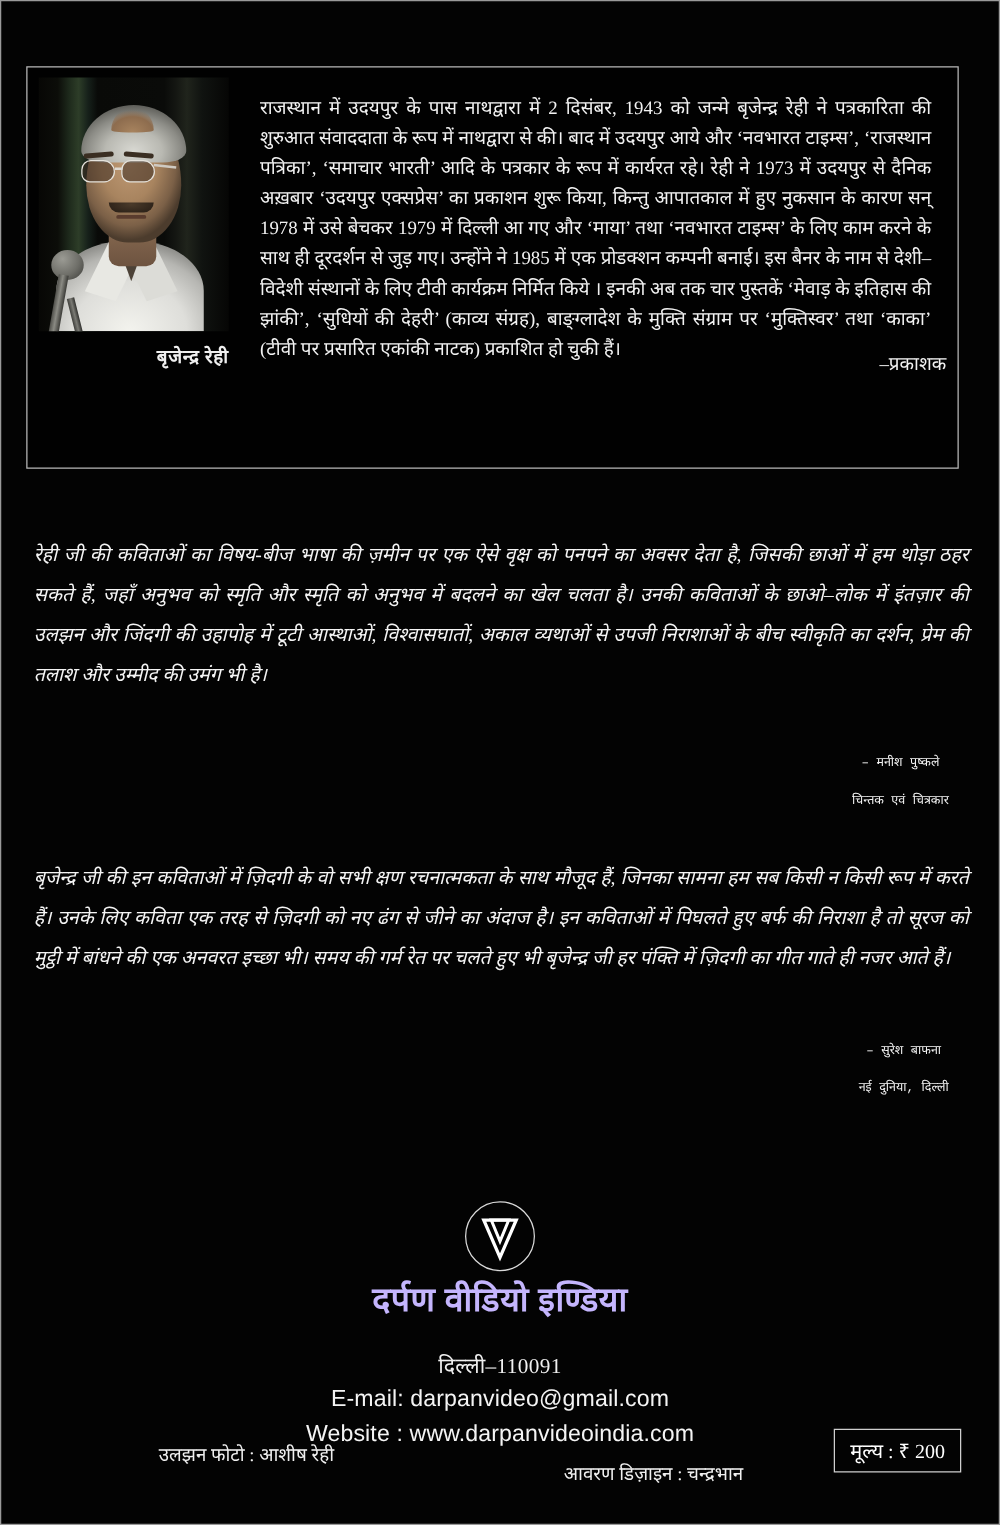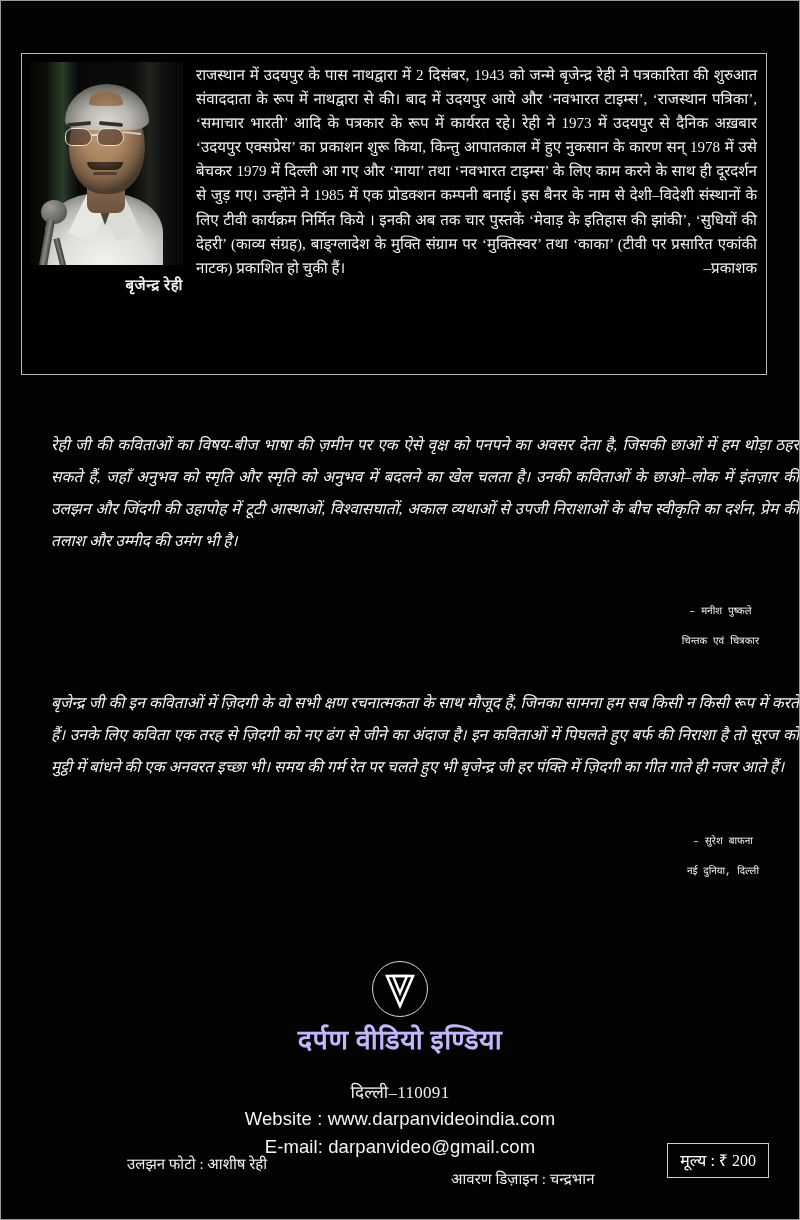--- a/index.html
+++ b/index.html
@@ -178,39 +178,38 @@
     flex: 1;
     padding-left: 13px;
     padding-top: 1px;
     font-family: "Liberation Serif", serif;
     font-size: 15.1px;
     line-height: 24.1px;
     color: #f2f2f2;
     text-align: justify;
     text-justify: inter-word;
   }
-  #bio-text p { margin: 0; font-family: Liberation Serif, serif; }
+  #bio-text p { margin: 12px; font-family: Liberation Serif, serif; }
   #bio-signoff {
     text-align: right;
     margin-top: -24px;
   }
 
   
   .blurb {
     position: absolute;
     left: 26px;
     width: 748px;
     font-family: "Liberation Serif", serif;
     font-style: italic;
     font-size: 15.6px;
     line-height: 32px;
     color: #f4f4f4;
     text-align: justify;
     text-justify: inter-word;
-    margin-left: 24px;
   }
   #blurb-1 { top: 428px; }
   #blurb-2 { top: 686px; }
   .blurb p { margin: 0; }
 
   .attrib {
     position: absolute;
     right: 40px;
     font-family: Liberation Mono, monospace;
     font-size: 10px;
@@ -348,22 +347,22 @@
 
   <div id="publisher">
     <div id="pub-logo">
       <svg width="54" height="54" viewBox="0 0 54 54" aria-hidden="true">
         <polygon points="14,14 40,14 27,44" fill="none" stroke="#ffffff" stroke-width="2.6"></polygon>
         <polygon points="20,14 34,14 27,31" fill="none" stroke="#ffffff" stroke-width="2.4"></polygon>
       </svg>
     </div>
     <div id="pub-name">दर्पण वीडियो इण्डिया</div>
     <div id="pub-city">दिल्ली–110091</div>
+    <div id="pub-email">E-mail: darpanvideo@gmail.com</div>
     <div id="pub-website">Website : www.darpanvideoindia.com</div>
-    <div id="pub-email">E-mail: darpanvideo@gmail.com</div>
   </div>
 
   <div id="credits">
     <div class="credit" id="credit-photo">उलझन फोटो : आशीष रेही</div>
     <div class="credit" id="credit-design">आवरण डिज़ाइन : चन्द्रभान</div>
     <div id="price-box">मूल्य : ₹ 200</div>
   </div>
 
 </div>
 

